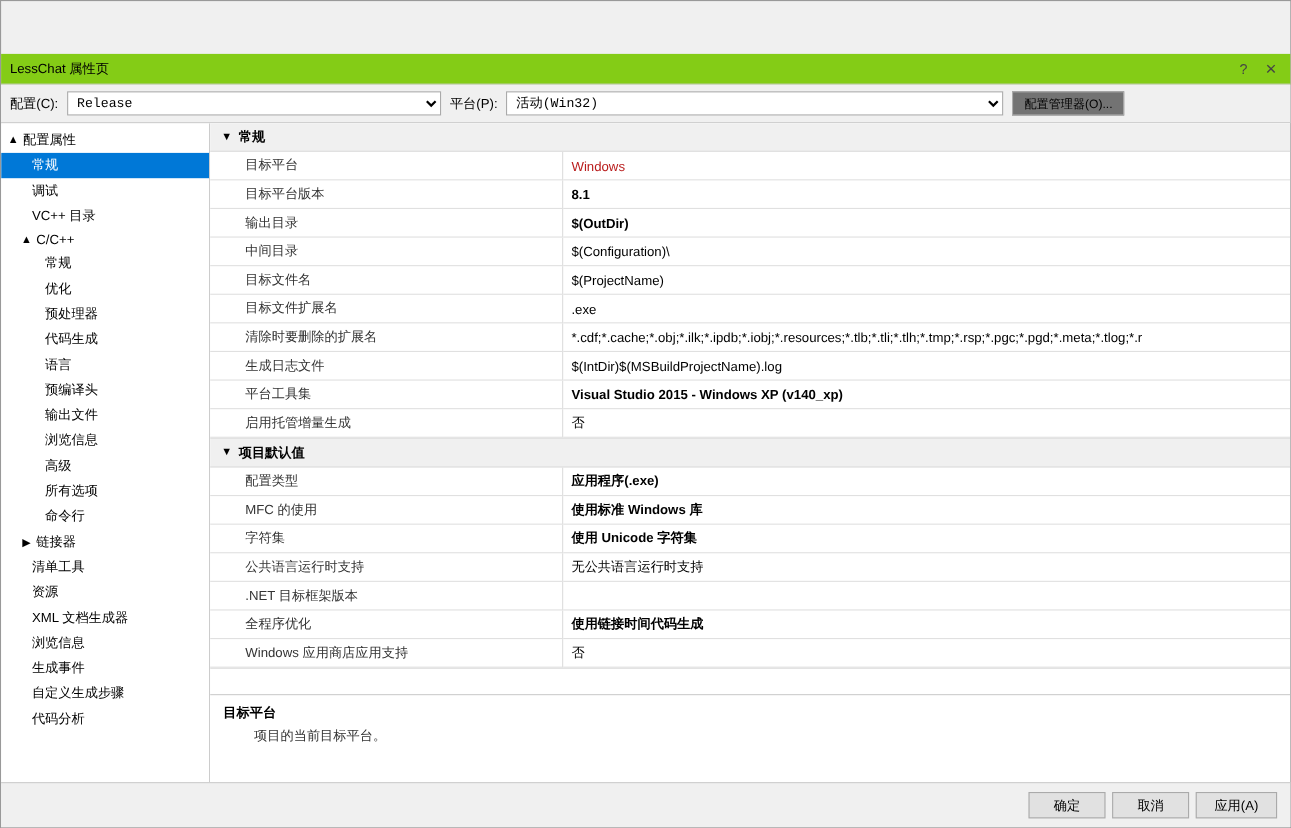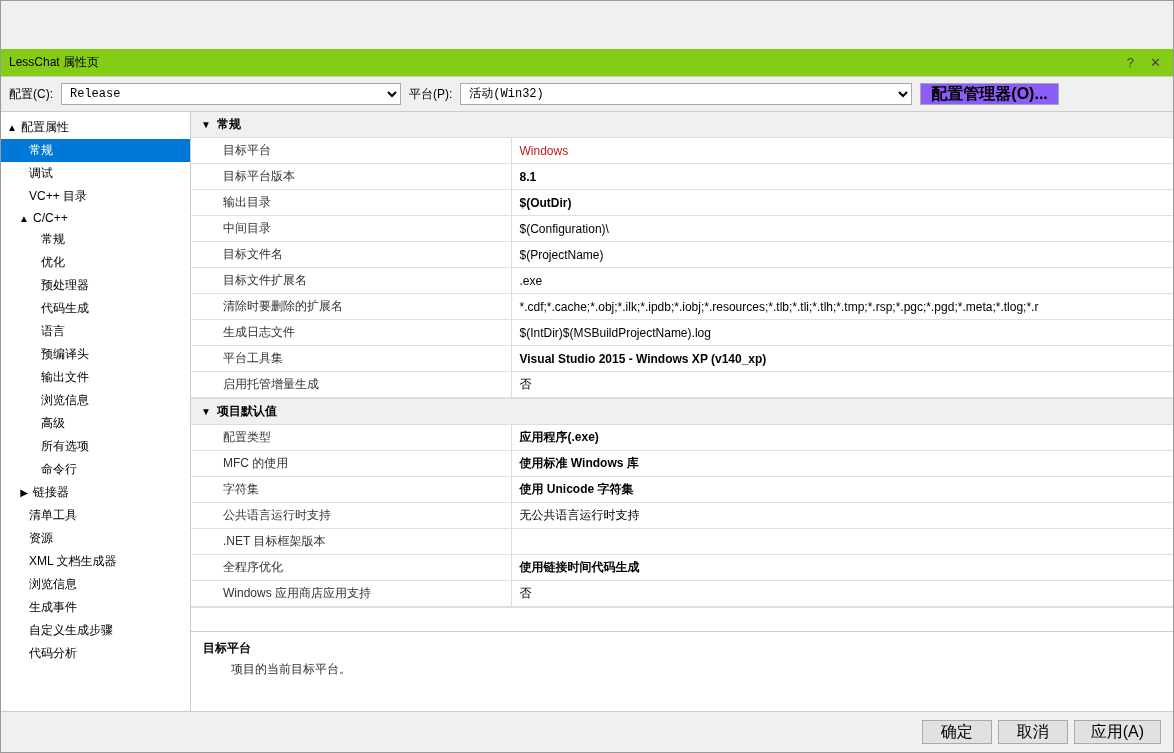--- a/index.html
+++ b/index.html
@@ -67,26 +67,25 @@
     }
     .toolbar select.config-select {
       width: 340px;
     }
     .toolbar select.platform-select {
       width: 452px;
     }
     .toolbar-btn {
       height: 22px;
       padding: 0 10px;
-      font-size: 16px;
+      font-size: 11px;
       border: 1px solid #aaa;
-      background: #8b5cf6;
+      background: #737373;
       cursor: pointer;
       white-space: nowrap;
-      font-weight: bold;
     }
     .main-content {
       display: flex;
       flex: 1;
       overflow: hidden;
     }
     .sidebar {
       width: 190px;
       background: #fff;
       border-right: 1px solid #ccc;
@@ -195,21 +194,21 @@
       align-items: center;
       padding: 8px 12px;
       gap: 6px;
       border-top: 1px solid #ccc;
       background: #f0f0f0;
     }
     .footer-btn {
       height: 24px;
       min-width: 70px;
       padding: 0 16px;
-      font-size: 16px;
+      font-size: 12px;
       border: 1px solid #aaa;
       background: #e1e1e1;
       cursor: pointer;
     }
     .footer-btn.primary {
       background: #e1e1e1;
     }
     .section-block {
       border-bottom: 1px solid #ddd;
     }

